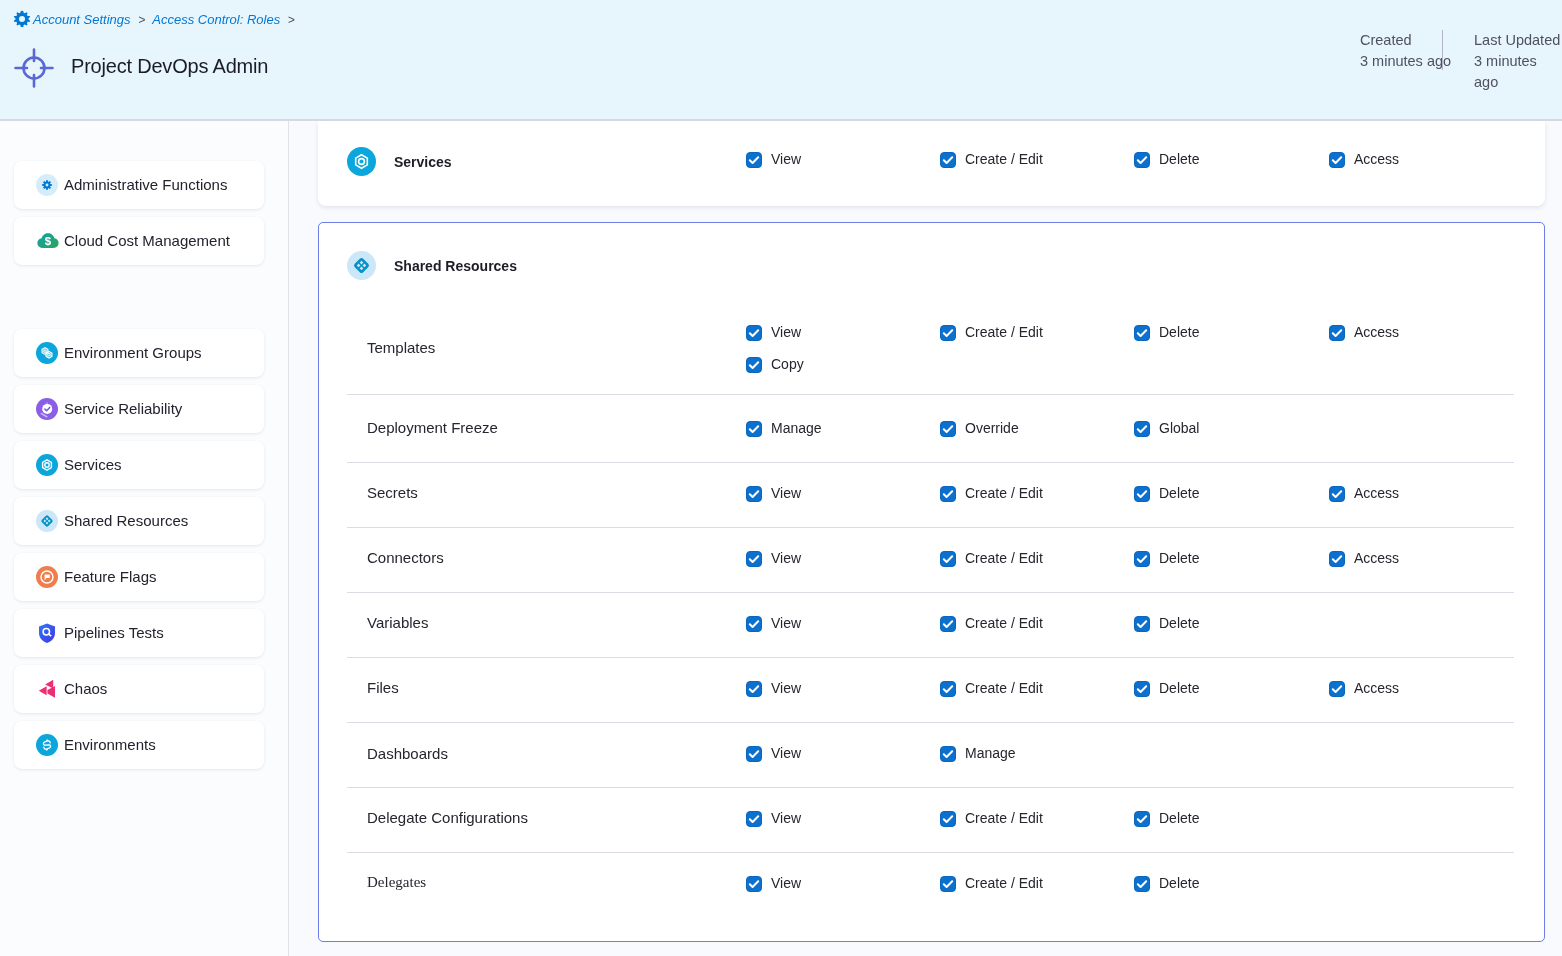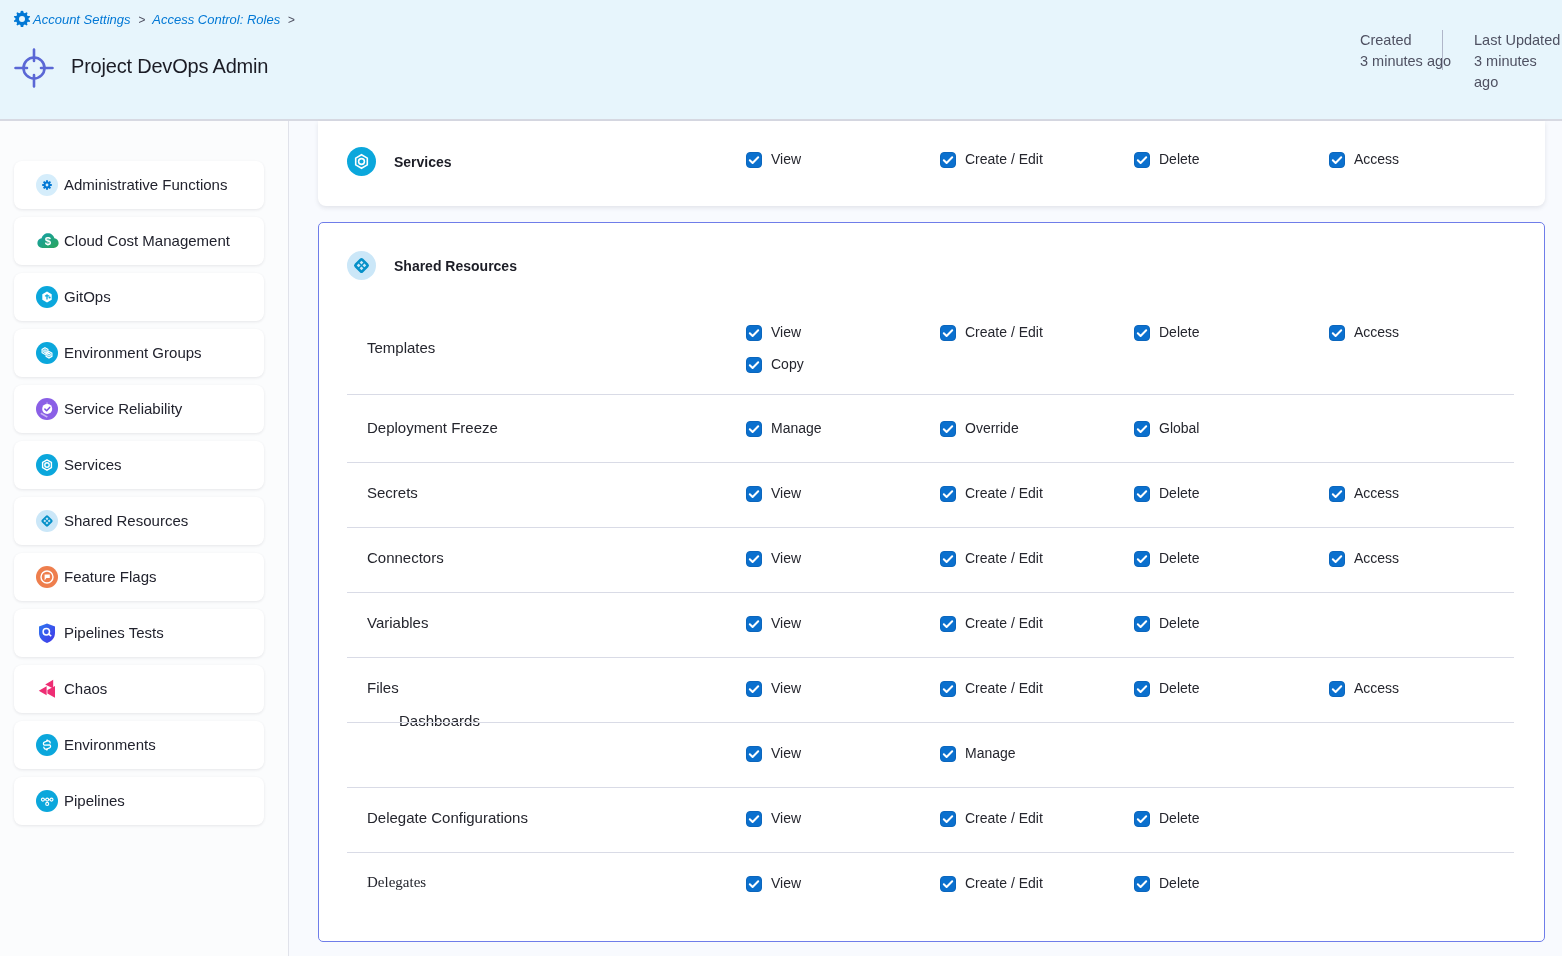--- a/index.html
+++ b/index.html
@@ -67,31 +67,20 @@
               <stop offset="0" stop-color="#12a0ab"></stop>
               <stop offset="1" stop-color="#2ca559"></stop>
             </linearGradient>
           </defs>
           <path d="M12 3.2c3.1 0 5.7 2.1 6.4 5 2.4.3 4.2 2.3 4.2 4.8 0 2.7-2.2 4.9-4.9 4.9H6.3c-2.7 0-4.9-2.2-4.9-4.9 0-2.5 1.8-4.5 4.2-4.8.7-2.9 3.3-5 6.4-5z" fill="url(#gccm)"></path>
           <text x="12" y="14.8" font-family="Liberation Sans, sans-serif" font-size="11.5" font-weight="bold" fill="#fff" text-anchor="middle">$</text>
         </svg>
       </span>
       <span class="slab">Cloud Cost Management</span>
     </div>
-    <div class="scard" style="top:152px;">
-      <span class="sic">
-        <svg width="22" height="22" viewBox="0 0 22 22">
-          <circle cx="11" cy="11" r="11" fill="#0ba7dc"></circle>
-          <path d="M11 5.6 L15.7 8.3 L15.7 13.7 L11 16.4 L6.3 13.7 L6.3 8.3 Z" fill="#fff"></path>
-          <path d="M11 8.2 v5.4 M8.9 9.9 l4.4 0" stroke="#0ba7dc" stroke-width="1.3" fill="none"></path>
-          <circle cx="13.6" cy="11.5" r="1.1" fill="#0ba7dc"></circle>
-        </svg>
-      </span>
-      <span class="slab">GitOps</span>
-    </div>
     <div class="scard" style="top:208px;">
       <span class="sic">
         <svg width="22" height="22" viewBox="0 0 22 22">
           <circle cx="11" cy="11" r="11" fill="#0ba7dc"></circle>
           <g fill="none" stroke="#fff" stroke-width="1.2">
             <path d="M9 5.8 L11.9 7.45 L11.9 10.75 L9 12.4 L6.1 10.75 L6.1 7.45 Z"></path>
             <path d="M13 9.4 L15.9 11.05 L15.9 14.35 L13 16 L10.1 14.35 L10.1 11.05 Z"></path>
             <circle cx="9" cy="9.1" r="1.3"></circle>
             <circle cx="13" cy="12.7" r="1.3"></circle>
           </g>
@@ -181,35 +170,20 @@
         <svg width="22" height="22" viewBox="0 0 22 22">
           <circle cx="11" cy="11" r="11" fill="#0ba7dc"></circle>
           <g stroke="#fff" stroke-width="1.3" fill="none" stroke-linecap="round">
             <path d="M14.2 8.9 C14.2 7.3 12.6 6.4 11.2 7.0 L8.4 8.2 C7.1 8.8 7.1 10.6 8.4 11.2 L13.6 10.8 C14.9 11.4 14.9 13.2 13.6 13.8 L10.8 15.0 C9.4 15.6 7.8 14.7 7.8 13.1"></path>
           </g>
           <path d="M11 4.9 l1.7 2.0 -3.0 0.5 Z" fill="#fff"></path>
           <path d="M11 17.1 l-1.7-2.0 3.0-0.5 Z" fill="#fff"></path>
         </svg>
       </span>
       <span class="slab">Environments</span>
-    </div>
-    <div class="scard" style="top:656px;">
-      <span class="sic">
-        <svg width="22" height="22" viewBox="0 0 22 22">
-          <circle cx="11" cy="11" r="11" fill="#0ba7dc"></circle>
-          <g fill="none" stroke="#fff" stroke-width="1.1">
-            <circle cx="6.9" cy="9.6" r="1.5"></circle>
-            <circle cx="11.2" cy="9.6" r="1.5"></circle>
-            <circle cx="15.5" cy="9.6" r="1.5"></circle>
-            <circle cx="11.2" cy="13.9" r="1.5"></circle>
-            <path d="M8.4 9.6 h1.3 M12.7 9.6 h1.3"></path>
-          </g>
-        </svg>
-      </span>
-      <span class="slab">Pipelines</span>
     </div>
 </div>
 <div id="svccard"></div>
 <span class="hic" style="left:347px;top:147px;">
     <svg width="29" height="29" viewBox="0 0 22 22">
       <circle cx="11" cy="11" r="11" fill="#0ba7dc"></circle>
       <path d="M11 5.9 L15.4 8.45 L15.4 13.55 L11 16.1 L6.6 13.55 L6.6 8.45 Z" fill="none" stroke="#fff" stroke-width="1.2"></path>
       <circle cx="11" cy="11" r="2.2" fill="none" stroke="#fff" stroke-width="1.2"></circle>
     </svg>
   </span>
@@ -418,21 +392,21 @@
     </svg>
   </span>
 <span class="cbl" style="left:1159px;top:680px;">Delete</span>
 <span class="cb" style="left:1329px;top:681px;">
     <svg width="16" height="16" viewBox="0 0 16 16">
       <rect x="0.5" y="0.5" width="15" height="15" rx="3.5" fill="#0b70ce" stroke="#0b66bd"></rect>
       <path d="M3.8 8.2 L6.6 11 L12.2 5.2" stroke="#fff" stroke-width="2" fill="none" stroke-linecap="round" stroke-linejoin="round"></path>
     </svg>
   </span>
 <span class="cbl" style="left:1354px;top:680px;">Access</span>
-<div class="rl" style="left:367px;top:712px;margin-left:32px;">Dashboards</div>
+<div class="rl" style="left:367px;top:745px;">Dashboards</div>
 <span class="cb" style="left:746px;top:746px;">
     <svg width="16" height="16" viewBox="0 0 16 16">
       <rect x="0.5" y="0.5" width="15" height="15" rx="3.5" fill="#0b70ce" stroke="#0b66bd"></rect>
       <path d="M3.8 8.2 L6.6 11 L12.2 5.2" stroke="#fff" stroke-width="2" fill="none" stroke-linecap="round" stroke-linejoin="round"></path>
     </svg>
   </span>
 <span class="cbl" style="left:771px;top:745px;">View</span>
 <span class="cb" style="left:940px;top:746px;">
     <svg width="16" height="16" viewBox="0 0 16 16">
       <rect x="0.5" y="0.5" width="15" height="15" rx="3.5" fill="#0b70ce" stroke="#0b66bd"></rect>

